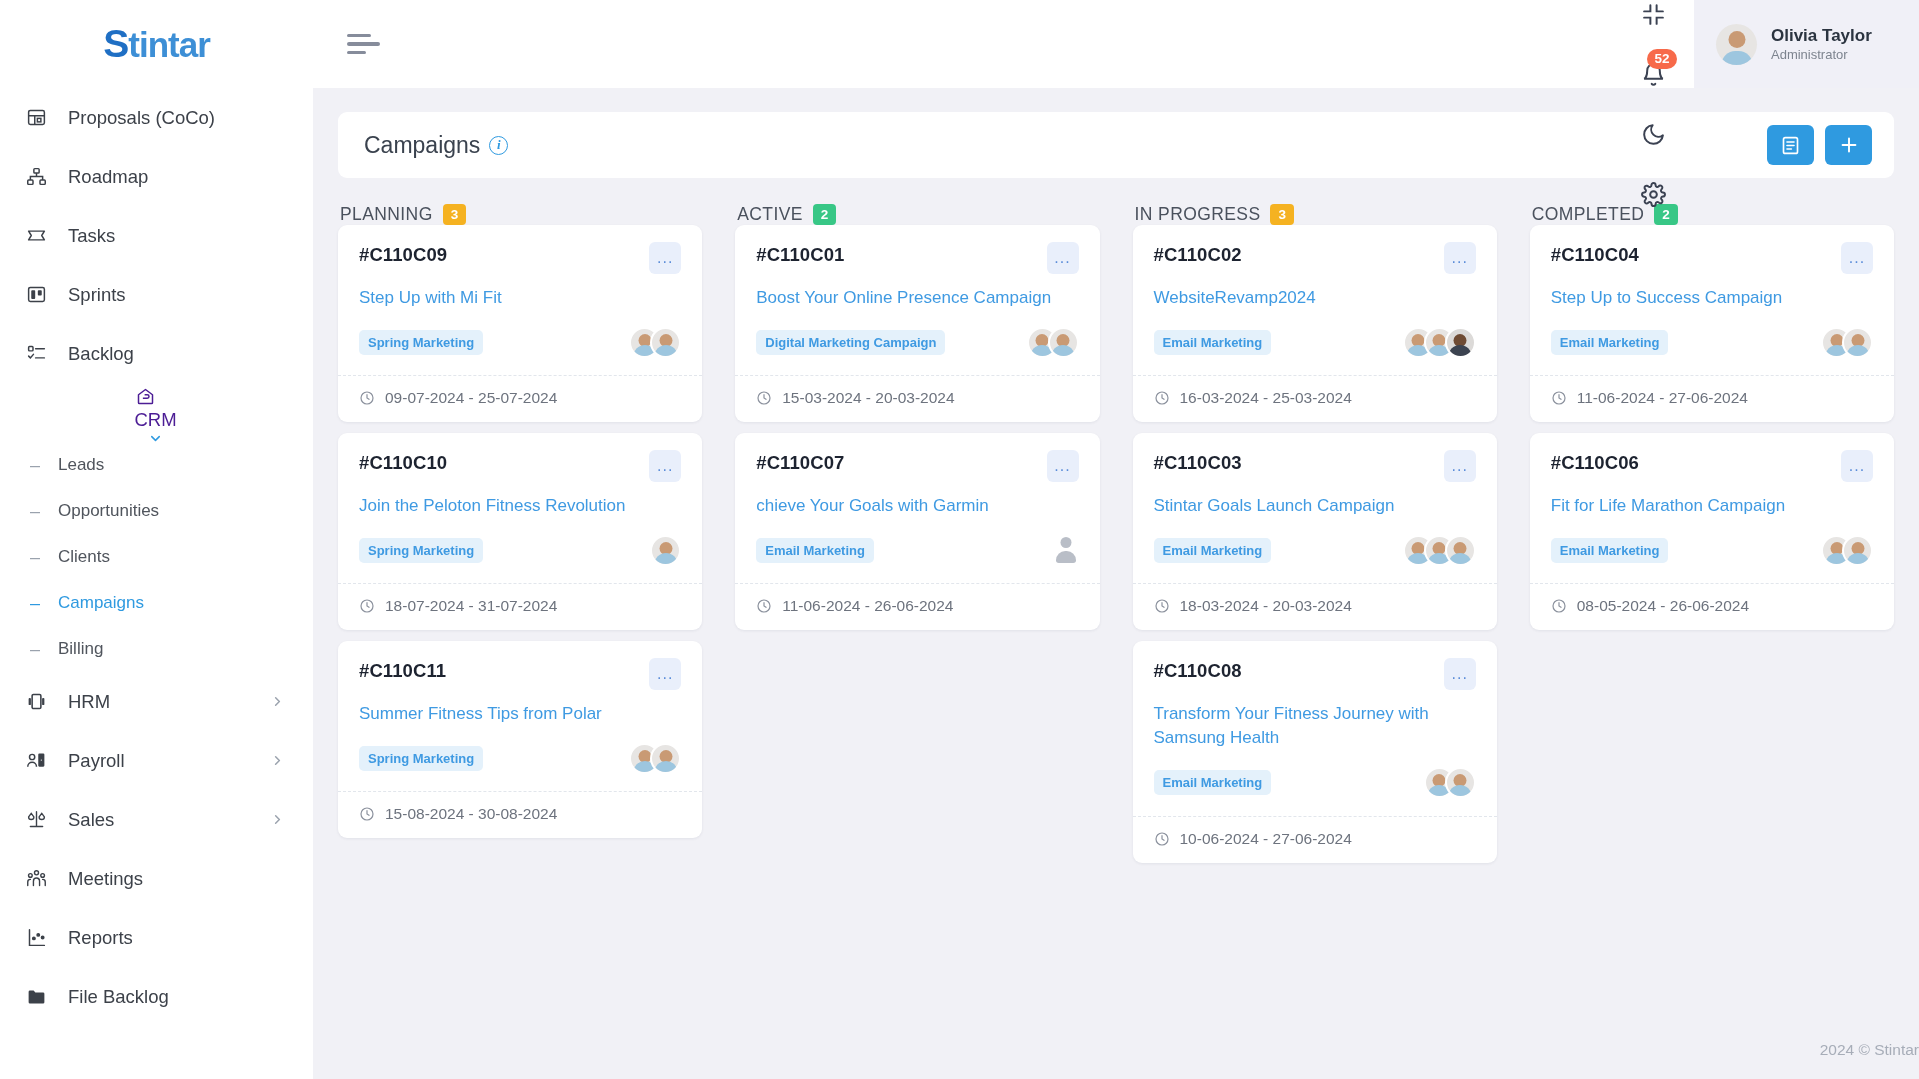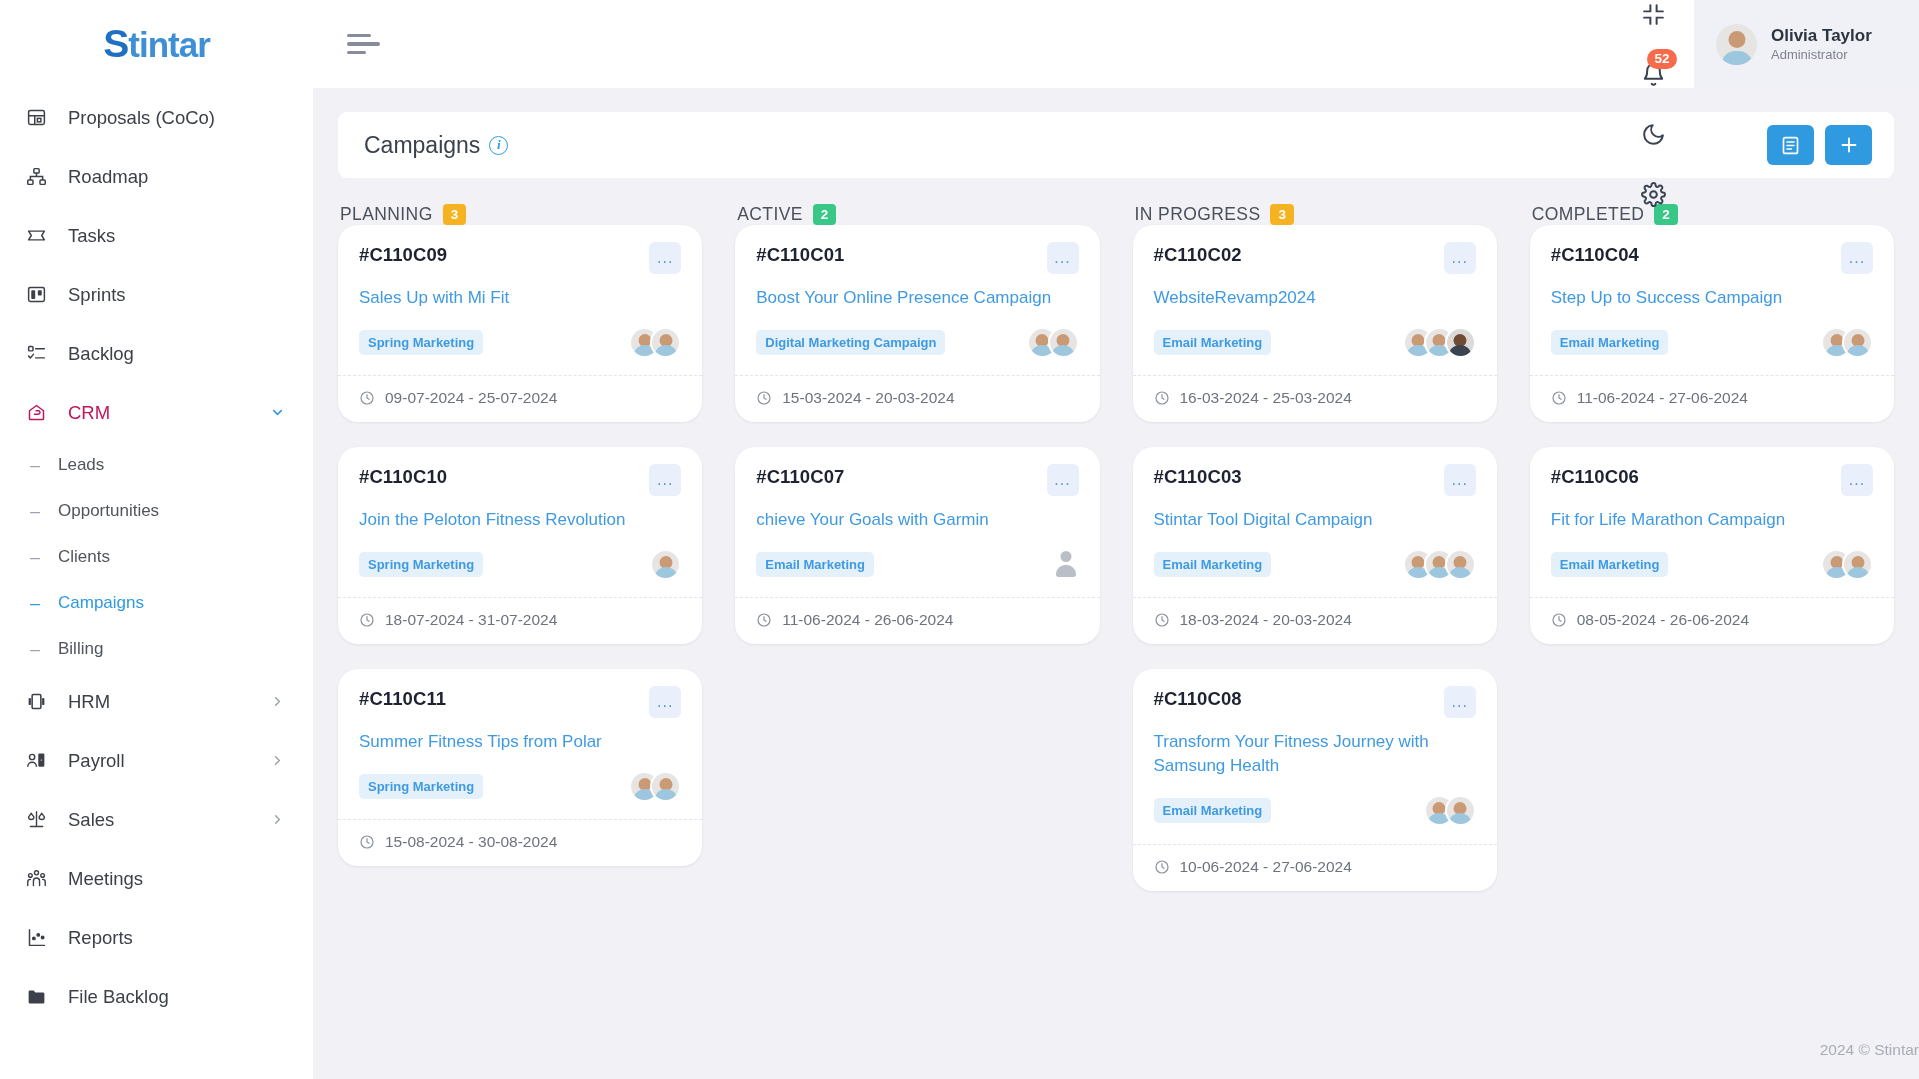--- a/index.html
+++ b/index.html
@@ -29,21 +29,21 @@
     display: flex; align-items: center; height: 59px;
     padding: 0 28px 0 26px; color: #3c4149; font-size: 18.5px;
     cursor: pointer; position: relative;
   }
   .nav-item .ico {
     width: 26px; height: 22px; margin-right: 16px;
     display: flex; align-items: center; justify-content: flex-start;
     flex: 0 0 26px;
   }
   .nav-item .lbl { flex: 1 1 auto; white-space: nowrap; }
-  .nav-item.active { color: #be185d; }
+  .nav-item.active { color: #4c1d95; flex-direction: column; }
   .nav-item .chev { color: #9aa2ad; font-size: 15px; }
   .nav-item.active .chev { color: #2f9ae0; }
   .subnav-item {
     display: flex; align-items: center; height: 46px;
     padding-left: 30px; font-size: 17px; color: #50555d; cursor: pointer;
   }
   .subnav-item .dash {
     width: 28px; flex: 0 0 28px; color: #9aa2ad; font-size: 18px;
   }
   .subnav-item.active { color: #2f9ae0; }
@@ -119,21 +119,21 @@
   
   .board { display: flex; gap: 33px; margin-top: 26px; }
   .column { flex: 1 1 0; min-width: 0; }
   .col-head { display: flex; align-items: center; gap: 10px; padding-left: 2px; }
   .col-title { font-size: 17.5px; color: #4a515d; letter-spacing: .4px; }
   .col-count {
     font-size: 13.5px; color:#fff; font-weight: bold; border-radius: 4px;
     padding: 2px 8px; line-height: 17px;
   }
   .card {
-    background:#fff; border-radius: 20px; margin-bottom: 25px;
+    background:#fff; border-radius: 9px; margin-bottom: 11px;
     box-shadow: 0 1px 3px rgba(20,30,60,.07);
   }
   .card-body { padding: 19px 21px 16px 21px; }
   .card-top { display:flex; align-items:flex-start; }
   .card-id { font-size: 18.5px; font-weight: bold; color: #1d2330; letter-spacing:.1px; }
   .card-menu {
     margin-left:auto; width: 32px; height: 32px; border-radius: 6px;
     background:#e9effb; color:#5b8dd9; font-size: 16px; letter-spacing:1px;
     display:flex; align-items:center; justify-content:center; cursor:pointer;
     margin-top:-2px;
@@ -439,21 +439,21 @@
             <div class="col-head">
               <span class="col-title">PLANNING</span>
               <span class="col-count" style="background:#f5b221">3</span>
             </div>
             <div class="card">
               <div class="card-body">
                 <div class="card-top">
                   <span class="card-id">#C110C09</span>
                   <span class="card-menu">...</span>
                 </div>
-                <div class="card-title">Sales Up with Mi Fit</div>
+                <div class="card-title">Step Up with Mi Fit</div>
                 <div class="card-meta">
                   <span class="tag">Spring Marketing</span>
                   <span class="avatars">
                     <span class="avatar-img"></span>
                     <span class="avatar-img"></span>
                   </span>
                 </div>
               </div>
               <div class="card-foot">
                 <span class="clock">
@@ -598,21 +598,21 @@
                 </span>
                 <span class="card-date">16-03-2024 - 25-03-2024</span>
               </div>
             </div>
             <div class="card">
               <div class="card-body">
                 <div class="card-top">
                   <span class="card-id">#C110C03</span>
                   <span class="card-menu">...</span>
                 </div>
-                <div class="card-title">Stintar Tool Digital Campaign</div>
+                <div class="card-title">Stintar Goals Launch Campaign</div>
                 <div class="card-meta">
                   <span class="tag">Email Marketing</span>
                   <span class="avatars">
                     <span class="avatar-img"></span>
                     <span class="avatar-img"></span>
                     <span class="avatar-img"></span>
                   </span>
                 </div>
               </div>
               <div class="card-foot">

